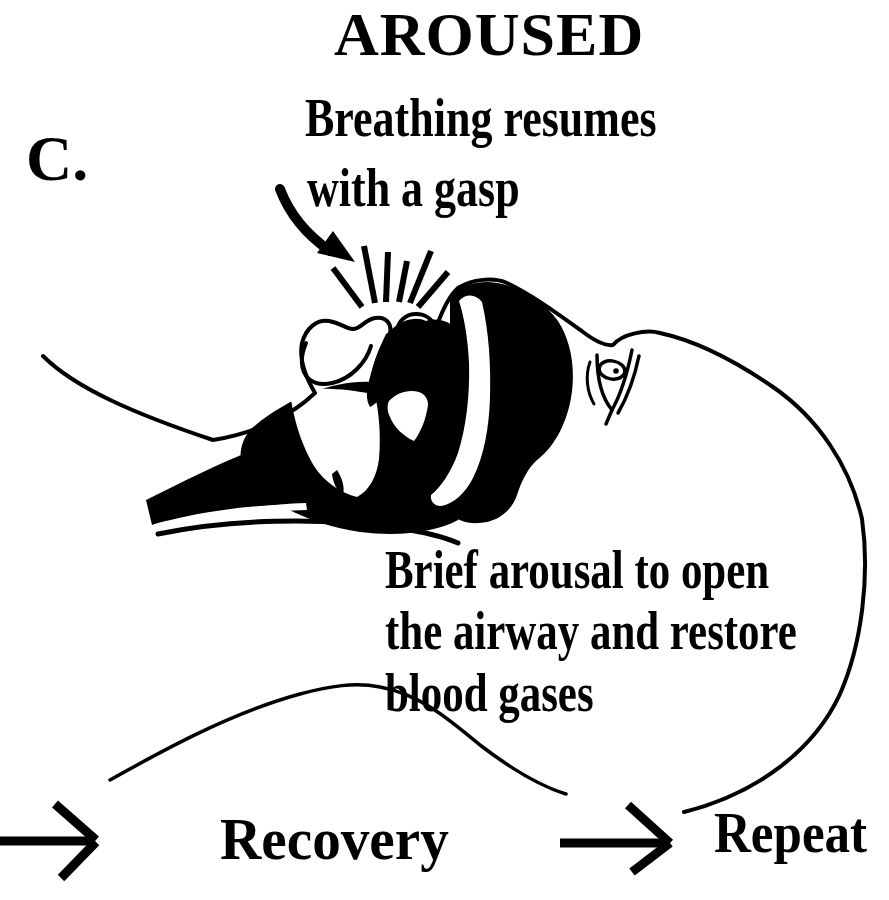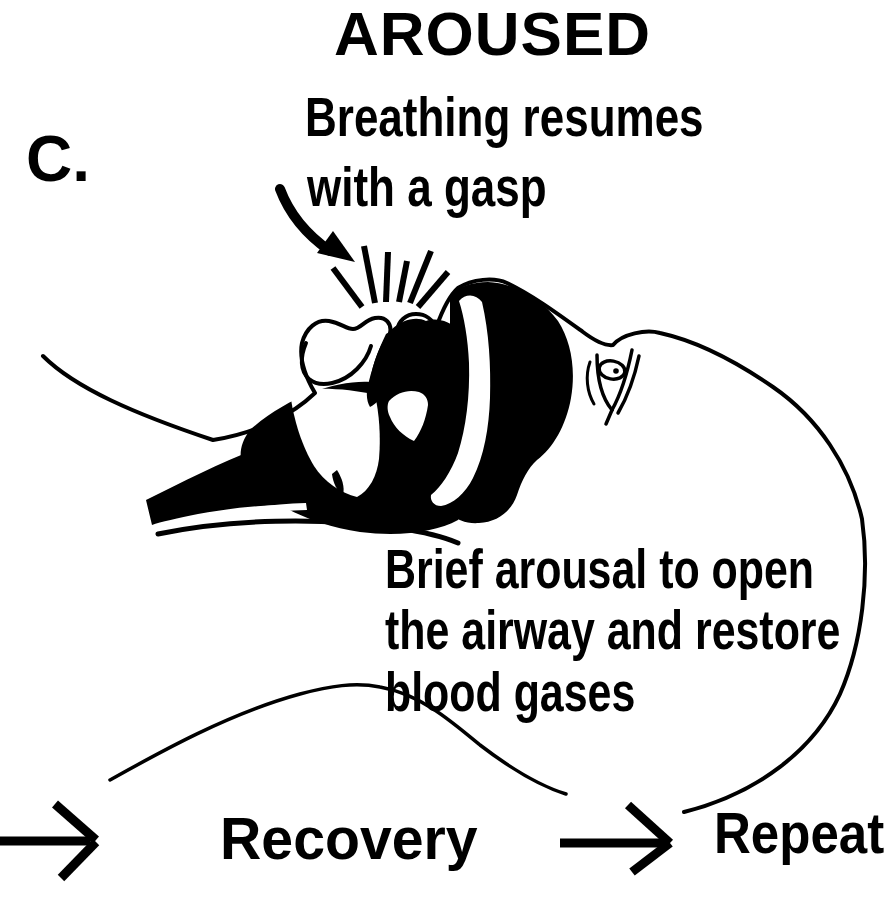--- a/index.html
+++ b/index.html
@@ -2,21 +2,21 @@
 <html><head>
 <meta charset="utf-8">
 <style>
   html, body { margin: 0; padding: 0; background: #888; }
   .stage {
     position: relative;
     width: 889px;
     height: 900px;
     background: #ffffff;
     overflow: hidden;
-    font-family: Liberation Sans, sans-serif;
+    font-family: Liberation Serif, serif;
     color: #000;
   }
   .txt {
     position: absolute;
     font-weight: bold;
     line-height: 1em;
     white-space: nowrap;
     transform-origin: left top;
     color: #000;
   }

